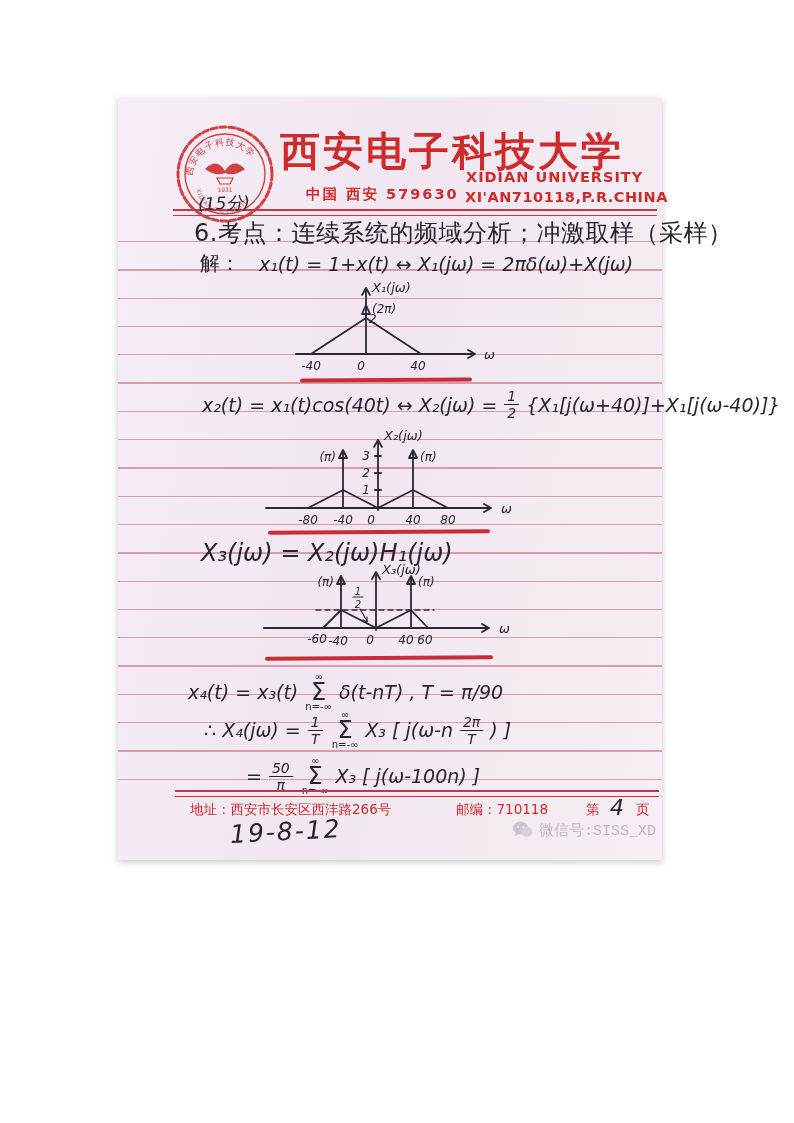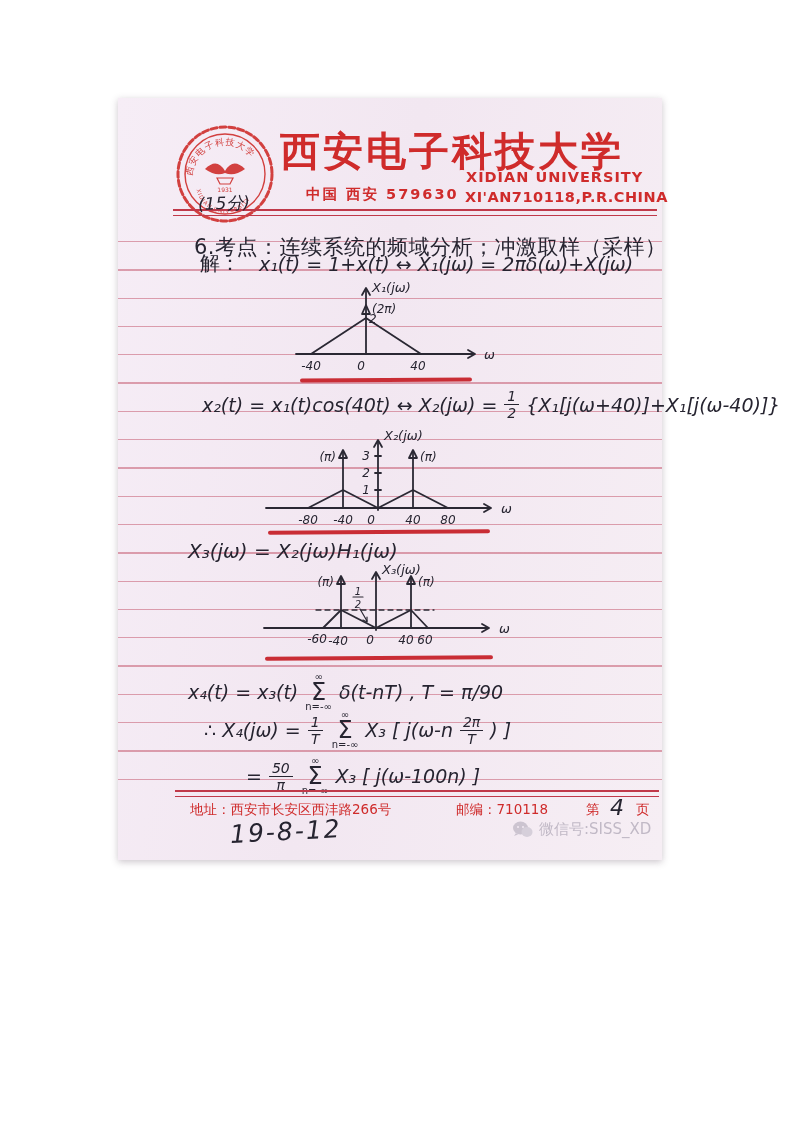--- a/index.html
+++ b/index.html
@@ -26,21 +26,21 @@
   .frac .num{padding:0 3px 1px 3px;border-bottom:1.5px solid #262430;}
   .frac .den{padding-top:1px;}
   .bigsum{display:inline-flex;flex-direction:column;align-items:center;line-height:1;margin:0 2px;}
   .bigsum .lim{font-size:10px;font-style:normal;}
   .bigsum .sig{font-size:24px;margin:-2px 0;font-style:normal;}
   .underline-red{position:absolute;height:4px;background:#c92d35;border-radius:2px;
                  transform:rotate(-.4deg);}
   .fig-t{font-size:12px;fill:#262430;font-style:italic;}
   .fig-t2{font-size:13px;fill:#262430;font-style:italic;}
   .footer-red{font-size:13.5px;font-weight:normal;white-space:nowrap;}
-  .wm{display:flex;align-items:flex-start;gap:5px;color:#c1b9c6;font-size:15px;white-space:nowrap;}
+  .wm{display:flex;align-items:flex-end;gap:5px;color:#c1b9c6;font-size:15px;white-space:nowrap;font-family:Liberation Mono, monospace;}
   svg{overflow:visible;}
 </style>
 </head>
 <body>
 
 <div class="paper">
   <div class="rules"></div>
 
   <div class="abs" style="left:54px;top:24px;width:106px;height:104px;">
     <svg width="106" height="104" viewBox="0 0 106 104">
@@ -67,21 +67,21 @@
   <div class="abs hdr-small red" style="left:348px;top:71px;letter-spacing:1px;">XIDIAN  UNIVERSITY</div>
 
   <div class="abs hdr-small red" style="left:188px;top:87px;letter-spacing:2px;">中国  西安  579630</div>
 
   <div class="abs hdr-small red" style="left:347px;top:91px;">XI'AN710118,P.R.CHINA</div>
 
   <div class="dline" style="left:55px;top:111px;width:484px;"></div>
 
   <div class="abs hand" style="left:80px;top:94px;font-size:17px;transform:rotate(-2deg);">(15分)</div>
 
-  <div class="abs cnhand" style="left:76px;top:119px;font-size:21px;letter-spacing:.5px;white-space:nowrap;margin-top:16px;">6.考点：连续系统的频域分析；冲激取样（采样）</div>
+  <div class="abs cnhand" style="left:76px;top:119px;font-size:24px;letter-spacing:.5px;white-space:nowrap;">6.考点：连续系统的频域分析；冲激取样（采样）</div>
 
   <div class="abs eqrow" style="left:82px;top:152px;">
     <span class="cnhand" style="font-size:20px;margin-right:14px;">解：</span>
     <span class="hand">x₁(t) = 1+x(t)  ↔  X₁(jω) = 2πδ(ω)+X(jω)</span>
   </div>
 
   <div class="abs" style="left:160px;top:182px;">
     <svg width="225" height="96" viewBox="0 0 225 96" stroke="#2a2833" stroke-width="1.8" fill="none" stroke-linecap="round" stroke-linejoin="round">
       <line x1="18" y1="74" x2="196" y2="74"></line>
       <path d="M190,70 L197,74 L190,78"></path>
@@ -137,21 +137,21 @@
         <text x="85" y="96" text-anchor="middle" class="fig-t">-40</text>
         <text x="113" y="96" text-anchor="middle" class="fig-t">0</text>
         <text x="155" y="96" text-anchor="middle" class="fig-t">40</text>
         <text x="190" y="96" text-anchor="middle" class="fig-t">80</text>
         <text x="243" y="85" class="fig-t2">ω</text>
       </g>
     </svg>
   </div>
   <div class="underline-red" style="left:150px;top:432px;width:222px;"></div>
 
-  <div class="abs hand" style="left:70px;top:441px;font-size:20px;white-space:nowrap;">X₃(jω) = X₂(jω)H₁(jω)</div>
+  <div class="abs hand" style="left:83px;top:441px;font-size:24px;white-space:nowrap;">X₃(jω) = X₂(jω)H₁(jω)</div>
 
   <div class="abs" style="left:138px;top:466px;">
     <svg width="255" height="90" viewBox="0 0 255 90" stroke="#2a2833" stroke-width="1.8" fill="none" stroke-linecap="round" stroke-linejoin="round">
       <line x1="8" y1="64" x2="232" y2="64"></line>
       <path d="M226,60 L233,64 L226,68"></path>
       <line x1="120" y1="66" x2="120" y2="9"></line>
       <path d="M116,15 L120,8 L124,15"></path>
       <polyline points="67,64 85,46 120,64 155,46 172,64"></polyline>
       <line x1="60" y1="46" x2="178" y2="46" stroke-dasharray="5 4" stroke-width="1.3"></line>
       <line x1="85" y1="64" x2="85" y2="13"></line>

